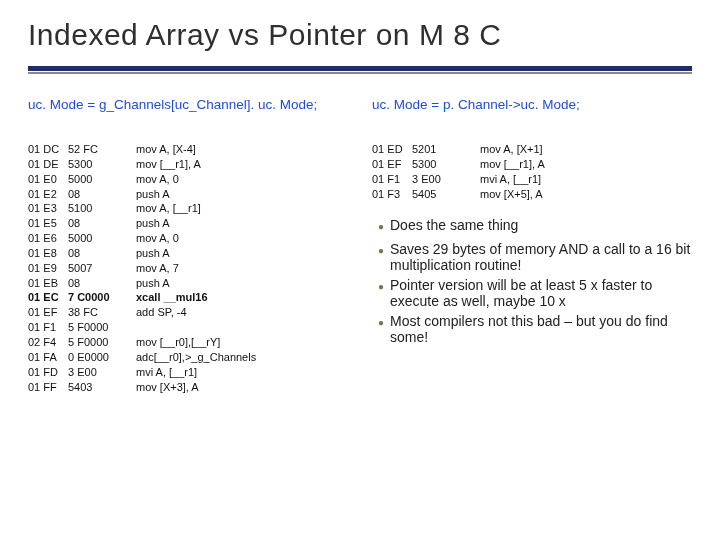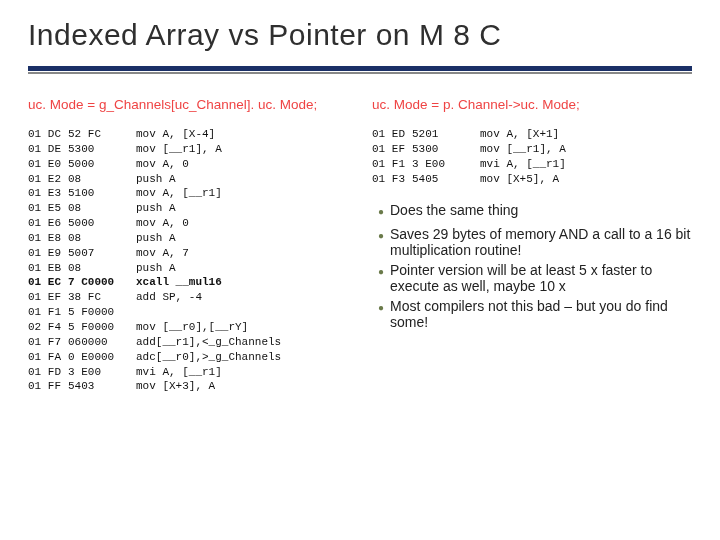--- a/index.html
+++ b/index.html
@@ -3,22 +3,22 @@
 <meta charset="utf-8">
 <style>
   * { margin: 0; padding: 0; box-sizing: border-box; }
   html, body { width: 720px; height: 540px; background: #fff; font-family: Arial, Helvetica, sans-serif; overflow: hidden; }
   .slide { width: 720px; height: 481px; position: relative; padding: 18px 28px 20px 28px; }
   .title { font-size: 30px; color: #2f2f2f; font-weight: normal; letter-spacing: 0.5px; }
   .rule { margin-top: 14px; height: 5px; background: #1a2f66; position: relative; }
   .rule::after { content:""; position:absolute; left:0; right:0; top:6px; height:2px; background:#888; }
   .content { display:flex; margin-top: 26px; gap: 24px; }
   .col { flex: 1 1 0; min-width: 0; }
-  .caption { font-size: 13.5px; color: #ef4444; margin-bottom: 15px; }
-  .listing { font-family: Liberation Mono, monospace; font-size: 11px; line-height: 1.35; color:#111; }
+  .caption { font-size: 13.5px; color: #1d4ed8; margin-bottom: 30px; }
+  .listing { font-family: Liberation Sans, sans-serif; font-size: 11px; line-height: 1.35; color:#111; }
   .listing .row { display:flex; white-space:pre; }
   .listing .c1 { width: 40px; }
   .listing .c2 { width: 68px; }
   .listing .c3 { flex:1; }
   .bold { font-weight: bold; }
   .bullets { margin-top: 16px; font-size: 14px; color:#222; }
   .bullets .item { display:flex; margin-bottom: 4px; }
   .bullets .dot { width: 18px; flex:none; color:#6a7a4a; font-size:10px; line-height:20px; text-align:center; }
   .bullets .txt { flex:1; }
 </style>
@@ -42,21 +42,20 @@
           <div class="row"><span class="c1">01 E3</span><span class="c2">5100</span><span class="c3">mov A, [__r1]</span></div>
           <div class="row"><span class="c1">01 E5</span><span class="c2">08</span><span class="c3">push A</span></div>
           <div class="row"><span class="c1">01 E6</span><span class="c2">5000</span><span class="c3">mov A, 0</span></div>
           <div class="row"><span class="c1">01 E8</span><span class="c2">08</span><span class="c3">push A</span></div>
           <div class="row"><span class="c1">01 E9</span><span class="c2">5007</span><span class="c3">mov A, 7</span></div>
           <div class="row"><span class="c1">01 EB</span><span class="c2">08</span><span class="c3">push A</span></div>
           <div class="row bold"><span class="c1">01 EC</span><span class="c2">7 C0000</span><span class="c3">xcall __mul16</span></div>
           <div class="row"><span class="c1">01 EF</span><span class="c2">38 FC</span><span class="c3">add SP, -4</span></div>
           <div class="row"><span class="c1">01 F1</span><span class="c2">5 F0000</span></div>
           <div class="row"><span class="c1">02 F4</span><span class="c2">5 F0000</span><span class="c3">mov [__r0],[__rY]</span></div>
-          <div class="row"><span class="c1">01 F7</span><span class="c2">060000</span><span class="c3">add[__r1],&lt;_g_Channels</span></div>
           <div class="row"><span class="c1">01 FA</span><span class="c2">0 E0000</span><span class="c3">adc[__r0],&gt;_g_Channels</span></div>
           <div class="row"><span class="c1">01 FD</span><span class="c2">3 E00</span><span class="c3">mvi A, [__r1]</span></div>
           <div class="row"><span class="c1">01 FF</span><span class="c2">5403</span><span class="c3">mov [X+3], A</span></div>
         </div>
     </div>
 
     <div class="col">
       <div class="caption">uc. Mode = p. Channel-&gt;uc. Mode;</div>
       <div class="listing" id="right-listing">
           <div class="row"><span class="c1">01 ED</span><span class="c2">5201</span><span class="c3">mov A, [X+1]</span></div>

